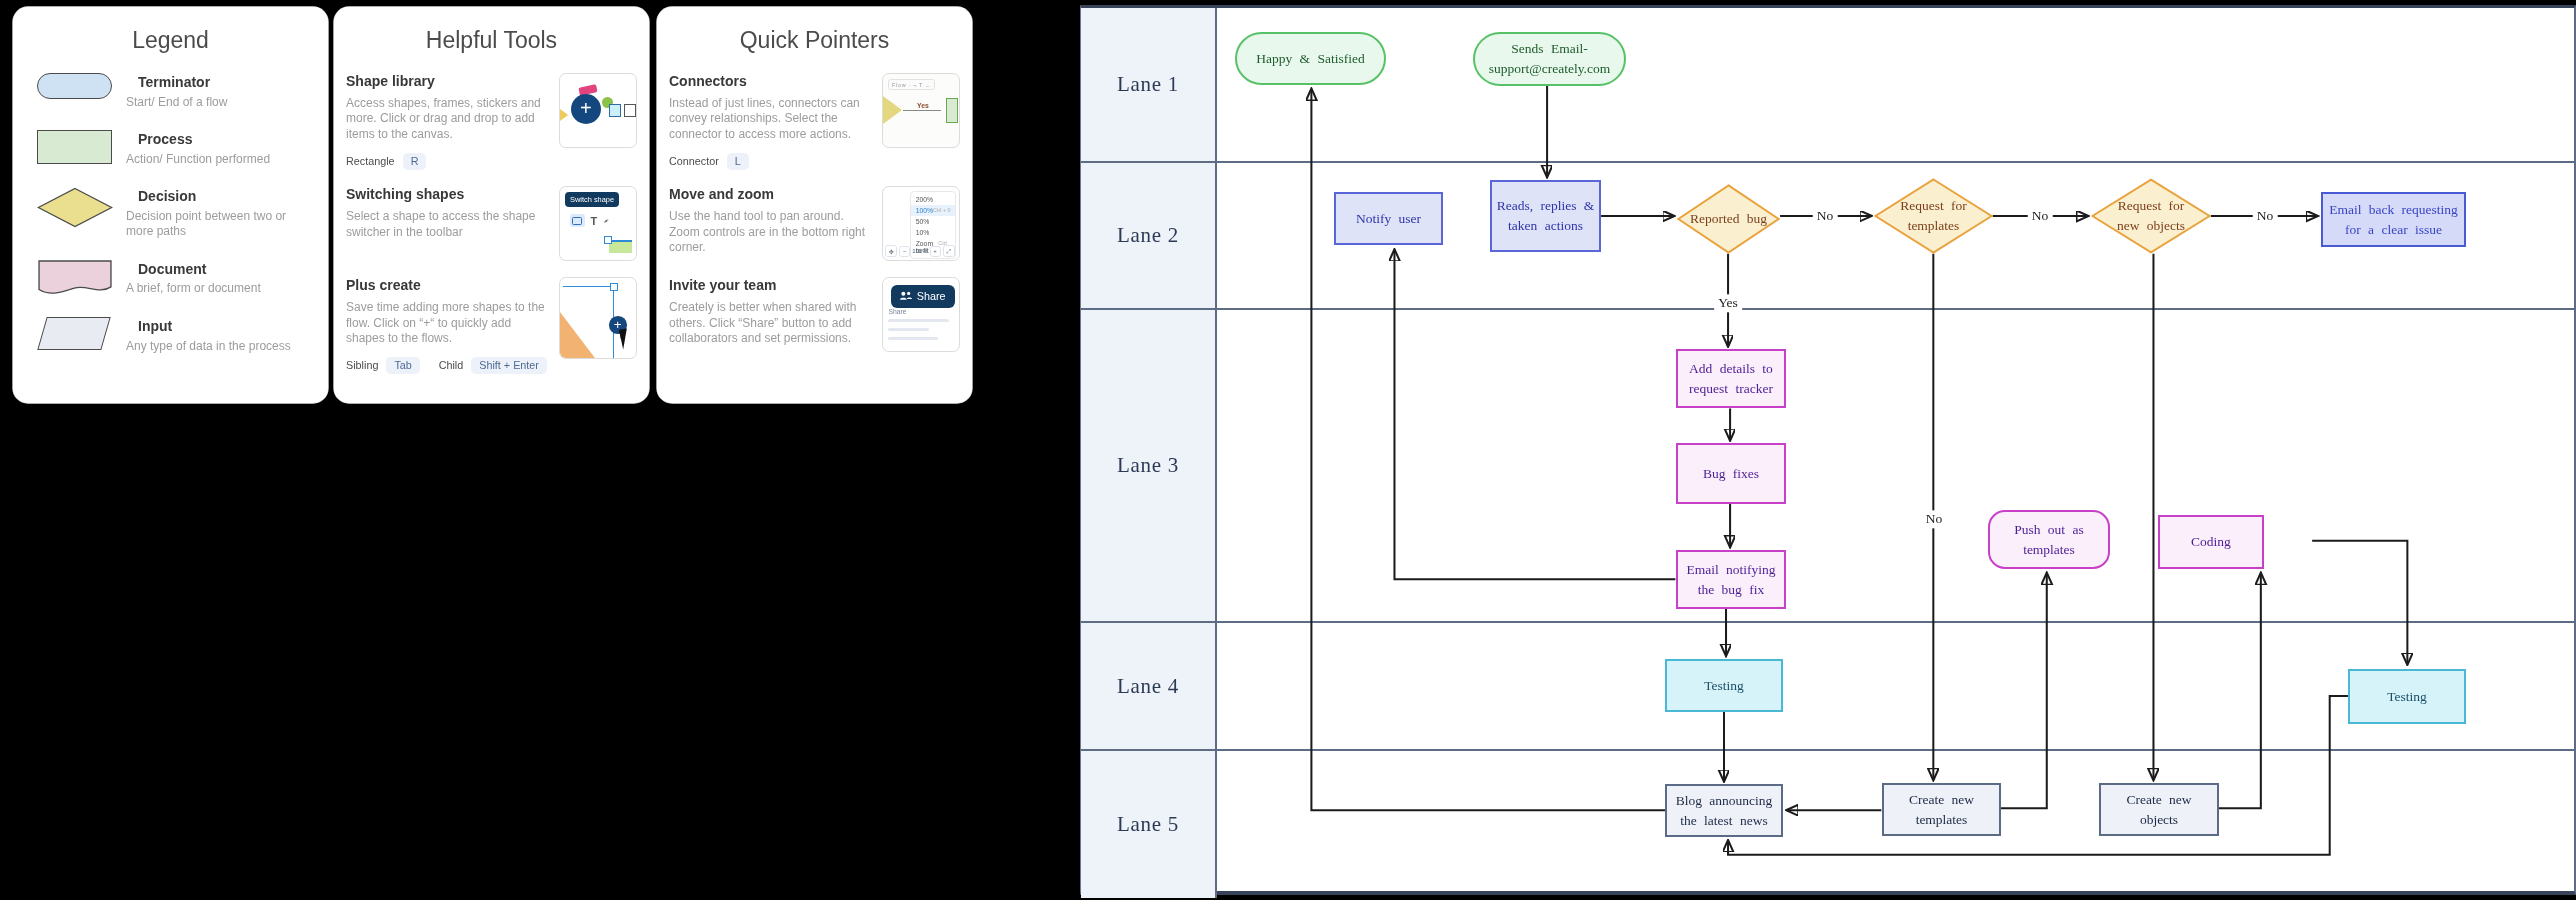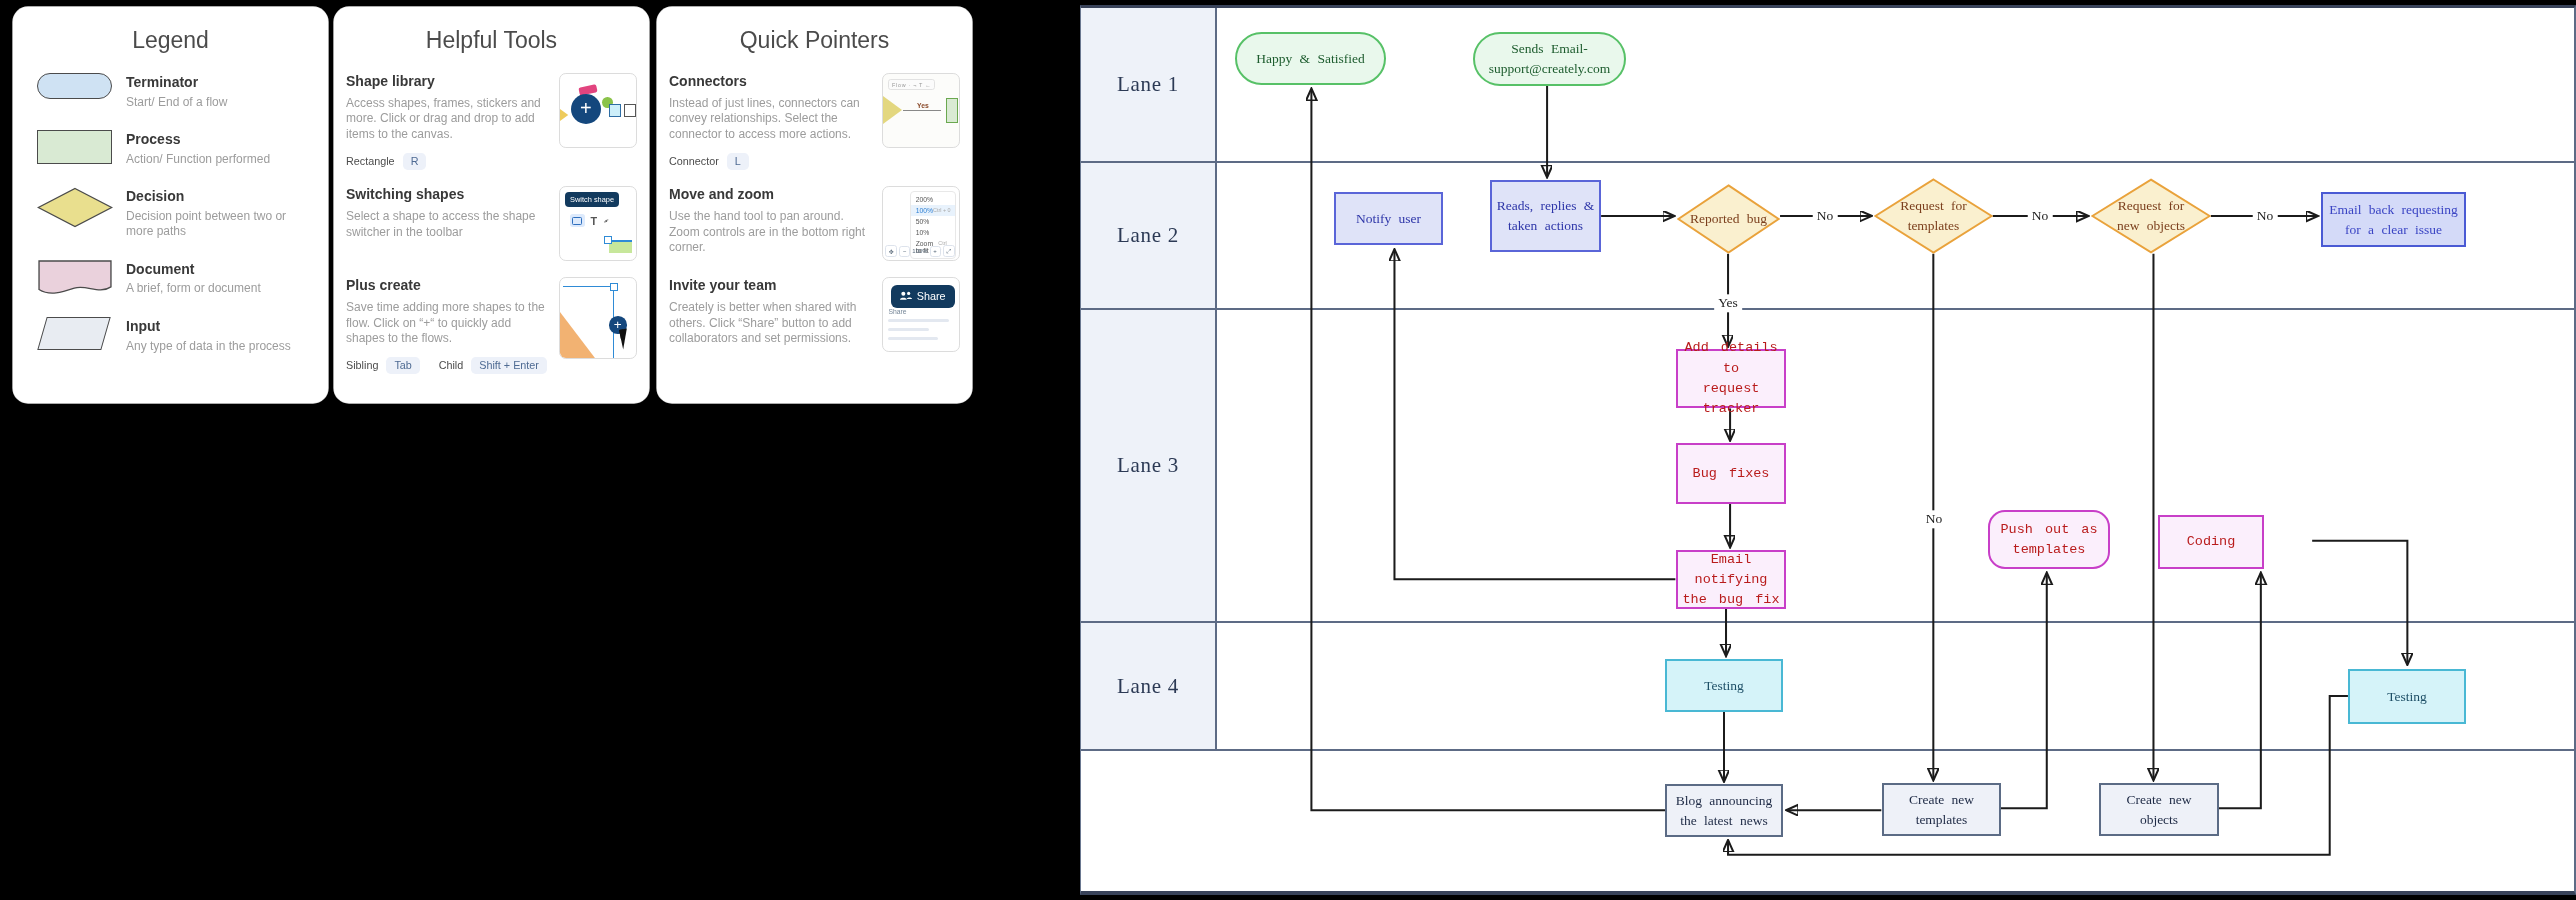--- a/index.html
+++ b/index.html
@@ -7,21 +7,21 @@
   
   .card{position:absolute;top:6.8px;height:396px;width:315px;background:#fff;border-radius:15px;
         box-sizing:border-box;padding:16px 12px;box-shadow:0 0 0 0.7px #e5e5e5;}
   #card-legend{left:13px}
   #card-tools{left:334px}
   #card-pointers{left:657px}
   .card-title{text-align:center;font-size:23px;color:#4b4b4b;font-weight:500;margin:4px 0 19px 0;}
   .legend-row{display:flex;align-items:flex-start;margin-bottom:19.6px;}
   .legend-shape-cell{width:101px;flex:0 0 101px;display:flex;justify-content:flex-start;padding-left:12px;box-sizing:border-box;}
   .legend-texts{flex:1;padding-top:1.4px}
-  .legend-item-title{font-size:14px;font-weight:700;color:#393939;margin-bottom:4.7px;}
+  .legend-item-title{font-size:14px;font-weight:700;color:#393939;margin-bottom:4.7px;margin-left:12px;}
   .legend-item-desc{font-size:12px;color:#9c9c9c;line-height:1.28;}
   .shp-terminator{width:73px;height:24px;background:#cfe2f3;border:1.4px solid #4b4b4b;border-radius:13.5px;}
   .shp-process{width:73px;height:32px;background:#d9ead3;border:1.4px solid #4b4b4b;}
   .shp-input{width:62px;height:31px;background:#e8ecf2;border:1.4px solid #4b4b4b;transform:skewX(-16deg);margin-left:5.4px;}
   .section{display:flex;margin-bottom:16px;}
   .section-texts{flex:1;padding-right:9.5px;}
   .section-head{font-size:14px;font-weight:700;color:#383838;margin-bottom:6.8px;}
   .section-body{font-size:12px;color:#9c9c9c;line-height:1.32;}
   .shortcut-row{display:flex;align-items:center;gap:8px;margin-top:9.5px;flex-wrap:wrap;}
   .shortcut-label{font-size:10.8px;color:#4c4c4c;}
@@ -67,21 +67,21 @@
   .lane-label{font-family:"Liberation Serif",serif;font-size:21px;color:#2c3a55;letter-spacing:0.7px;}
   .lane-body{flex:1;}
   #edge-svg{position:absolute;left:0;top:0;pointer-events:none;}
   #edge-svg path{fill:none;stroke:#1b1b1b;stroke-width:3px;}
   .node{position:absolute;box-sizing:border-box;display:flex;align-items:center;justify-content:center;text-align:center;
         font-family:"Liberation Serif",serif;font-size:13.5px;word-spacing:4px;line-height:1.5;border:2px solid transparent;}
   .terminator{border-radius:28px;}
   .st-green{background:#e9f8ec;border-color:#57c167;color:#1d5c2e;}
   .st-indigo{background:#dfe3f8;border-color:#5a65d8;color:#2d35a8;}
   .st-indigo2{background:#d4daf8;border-color:#4a5ad4;color:#3b45c4;}
-  .st-pink{background:#fbeffc;border-color:#c83fc8;color:#b91c1c;font-family:Liberation Mono, monospace;}
+  .st-pink{background:#fbeffc;border-color:#c83fc8;color:#4c1d95;}
   .st-cyan{background:#d5f3f9;border-color:#49b8d4;color:#1d4e66;}
   .st-gray{background:#eef1f8;border-color:#5b6b85;color:#1e2a45;}
   .decision{background:none !important;border:none !important;}
   .decision svg{position:absolute;left:0;top:0;}
   .decision polygon{fill:#faf0cf;stroke:#e9a23b;stroke-width:3;}
   .st-amber{color:#7b3f1d;}
   .decision .dlabel{position:relative;z-index:1;}
   .edge-label{position:absolute;transform:translate(-50%,-50%);background:#fff;padding:0.7px 4px;
               font-family:"Liberation Serif",serif;font-size:13.5px;color:#1c1c1c;}
 </style>
@@ -303,20 +303,23 @@
         </div>
         <div class="lane-body"></div>
       </div>
       <div class="lane" style="height: 128px;">
         <div class="lane-header">
           <div class="lane-label">Lane 4</div>
         </div>
         <div class="lane-body"></div>
       </div>
       <div class="lane" style="height: 147px;">
+        <div class="lane-header">
+          <div class="lane-label">Lane 5</div>
+        </div>
         <div class="lane-body"></div>
       </div>
     </div>
   <svg id="edge-svg" width="1496" height="890" viewBox="0 0 2215 1318">
     <defs>
       <marker id="arrow" markerUnits="userSpaceOnUse" markerWidth="20" markerHeight="18" refX="17" refY="8" orient="auto">
         <path d="M0,0 L18,8 L0,16 Z" fill="#1b1b1b" stroke="none"></path>
       </marker>
     </defs>
   <path d="M 690 115 L 690 250" marker-end="url(#arrow)"></path>

